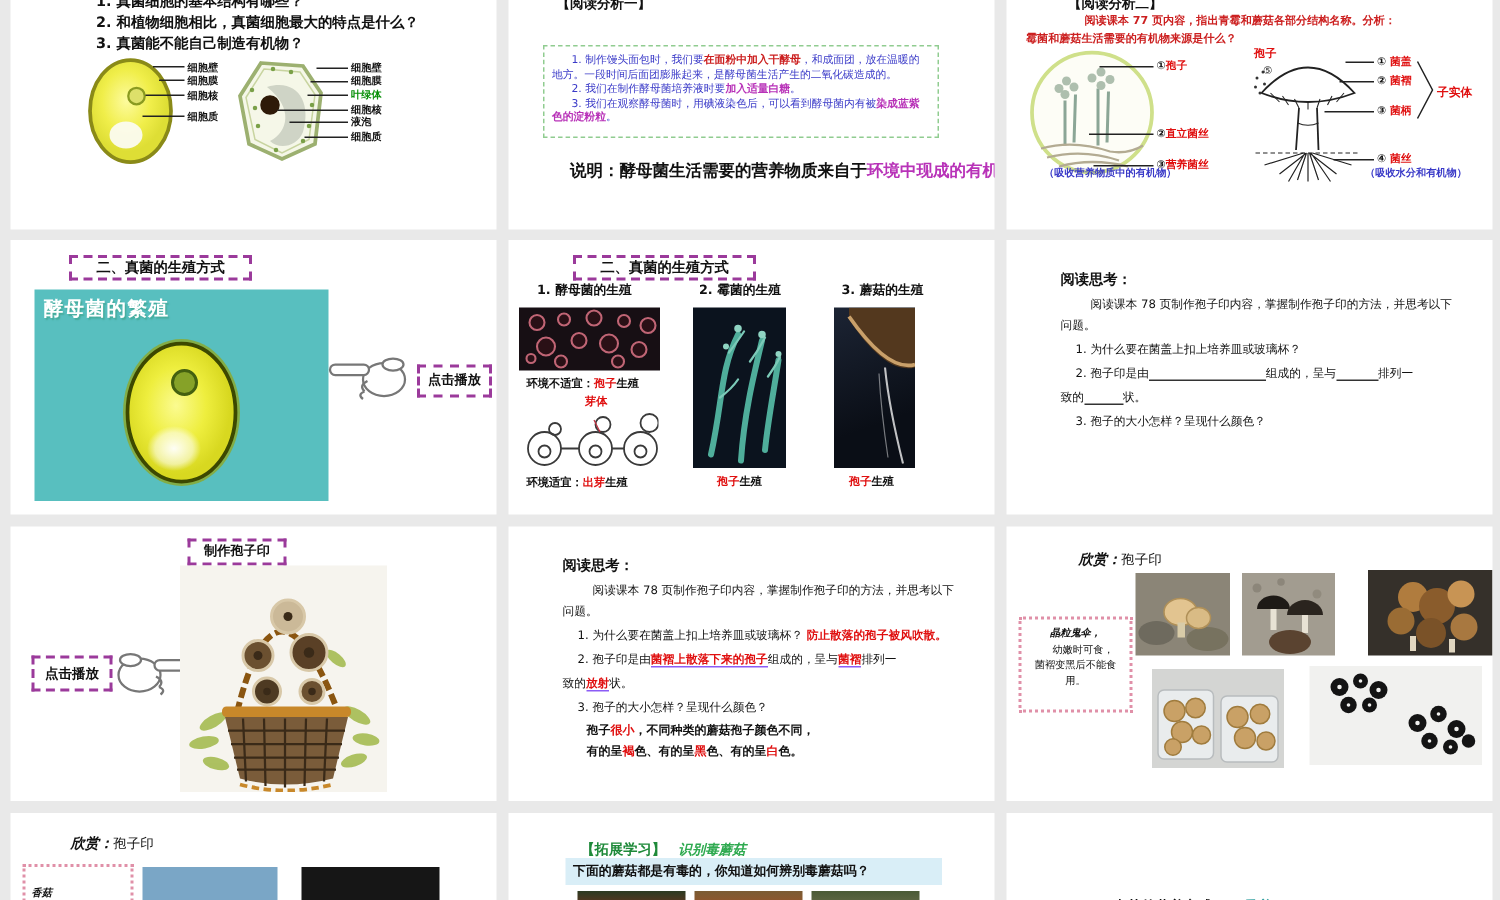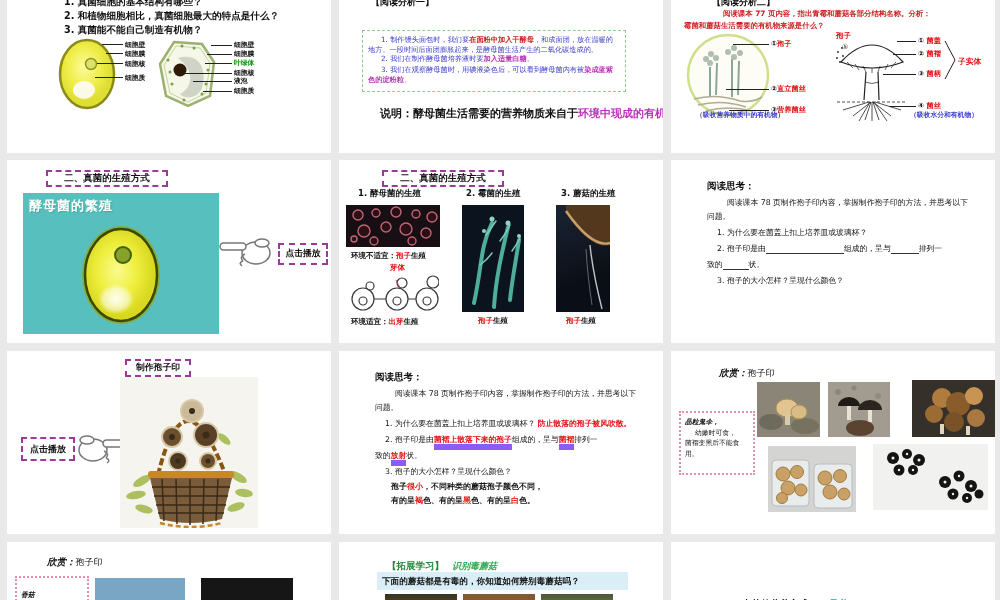--- a/index.html
+++ b/index.html
@@ -5,28 +5,28 @@
   html,body{margin:0;padding:0;}
   #canvas{position:relative;width:1000px;height:600px;background:#e9e9e9;overflow:hidden;
           font-family:"DejaVu Sans","Liberation Sans",sans-serif;color:#111;}
   .slide{position:absolute;width:324px;height:183px;background:#fff;overflow:hidden;}
   .abs{position:absolute;}
   .b{font-weight:bold;}
   .i{font-style:italic;}
   .red{color:#e01010;}
   .dred{color:#cc2020;}
   .blue{color:#3a3ac8;}
-  .mag{color:#b832b8;font-family:Liberation Serif, serif;}
+  .mag{color:#b832b8;}
   .grn{color:#089008;}
   .teal{color:#2a9d9d;}
   .pbox{border:2px dashed #9b3a9b;background:#fff;display:flex;align-items:center;justify-content:center;}
   .lline{position:absolute;height:1px;background:#222;}
   .lbl{position:absolute;font-size:6.8px;font-weight:bold;line-height:8px;white-space:nowrap;}
   .blank{display:inline-block;border-bottom:1px solid #333;height:9px;vertical-align:bottom;}
-  .ansu{border-bottom:6px solid #8b5cf6;font-weight:bold;color:#e01010;}
+  .ansu{border-bottom:1px solid #8b5cf6;font-weight:bold;color:#e01010;}
   .qtxt{font-size:7.8px;line-height:10px;white-space:nowrap;}
   .cap{font-size:7.5px;font-weight:bold;white-space:nowrap;}
   .photo{position:absolute;overflow:hidden;}
 </style>
 </head>
 <body>
 
 <div id="canvas">
 
   <div class="slide" style="left:7px;top:-30px">
@@ -378,21 +378,21 @@
     </div>
     <div class="abs b" style="left:52px;top:144px;font-size:8px;white-space:nowrap">
       <span>有的呈</span><span class="red">褐</span><span>色、有的呈</span><span class="red">黑</span><span>色、有的呈</span><span class="red">白</span><span>色。</span>
     </div>
   </div>
 
   <div class="slide" style="left:671px;top:351px">
     <div class="abs" style="left:48px;top:10px">
       <span class="b i" style="font-size:9.5px">欣赏：</span><span style="font-size:9px">孢子印</span>
     </div>
-    <div class="abs" style="left:8px;top:60px;width:64px;height:52px;border:2px dotted #e090a8;padding:4px;font-size:6.8px;line-height:10.5px;">
+    <div class="abs" style="left:8px;top:60px;width:64px;height:52px;border:2px dotted #e090a8;padding:4px;font-size:6.8px;line-height:10.5px;text-align:center;">
       <div class="b i">晶粒鬼伞，</div>
       <div style="text-indent:10px">幼嫩时可食，</div>
       <div>菌褶变黑后不能食</div>
       <div>用。</div>
     </div>
     <div class="photo" style="left:86px;top:31px;width:63px;height:55px;background:#8b8577;">
       <svg width="63" height="55">
         <ellipse cx="14" cy="40" rx="12" ry="8" fill="#6e6a5e"></ellipse>
           <ellipse cx="48" cy="44" rx="14" ry="8" fill="#77725f"></ellipse>
         <ellipse cx="30" cy="26" rx="11" ry="9" fill="#e2c490" stroke="#b09058"></ellipse>

